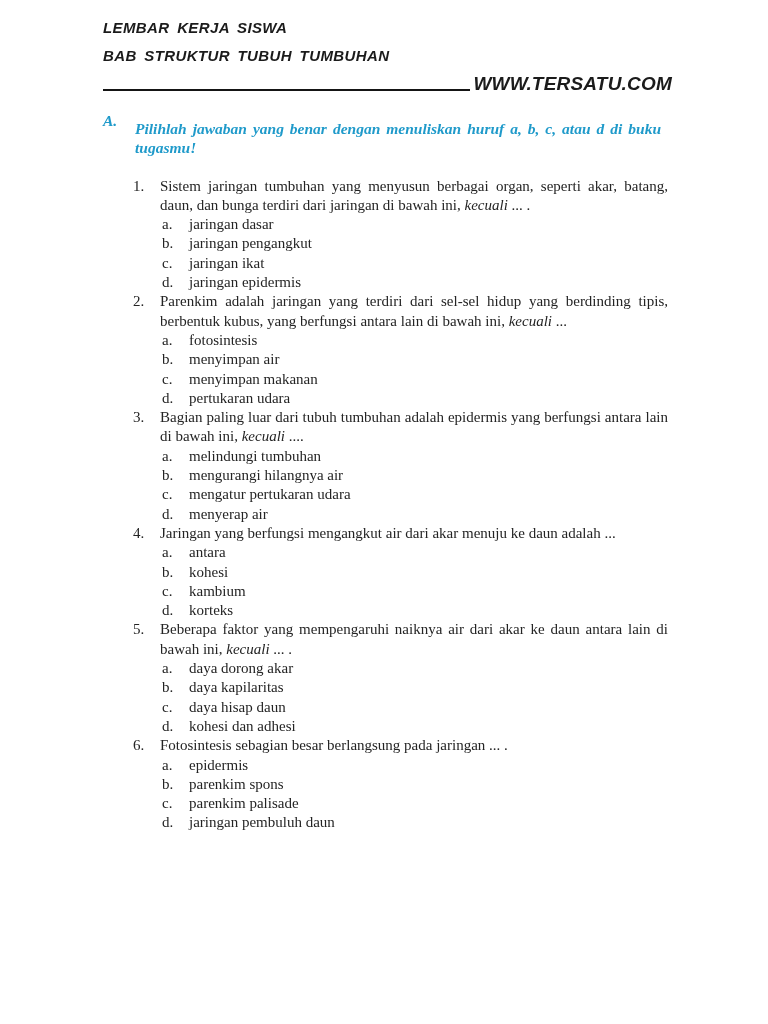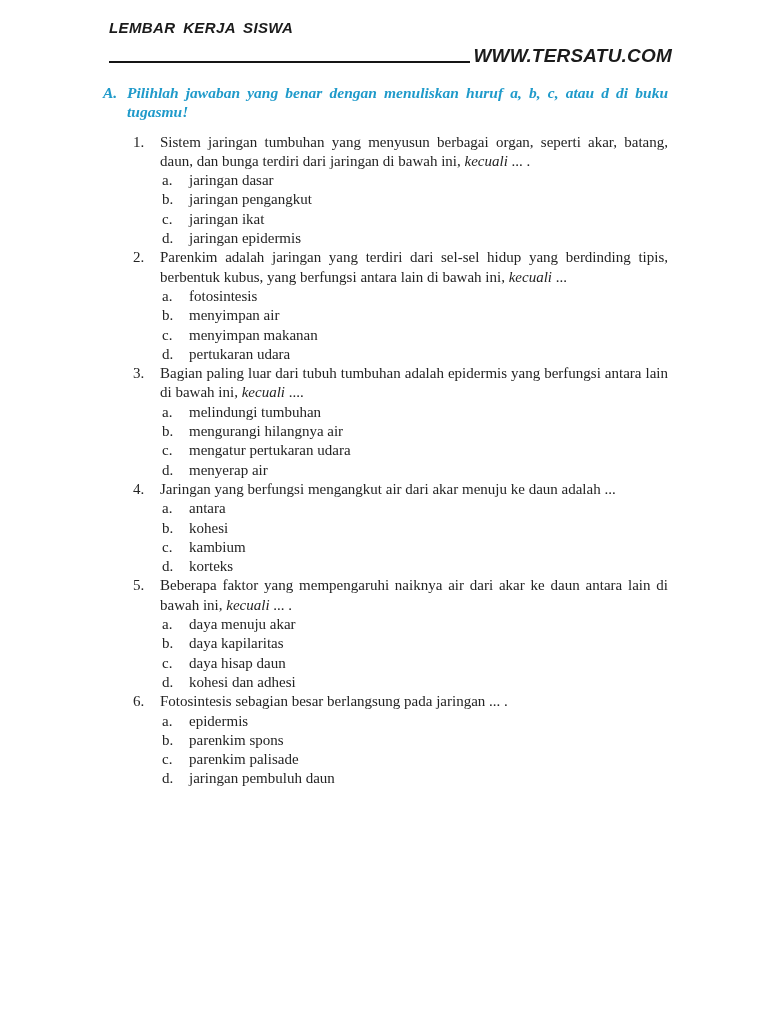--- a/index.html
+++ b/index.html
@@ -12,21 +12,20 @@
     width: 768px;
     height: 1024px;
     background: #ffffff;
     overflow: hidden;
     font-family: "Liberation Serif", serif;
     color: #222222;
   }
   
   .doc-header {
     padding: 14px 96px 0 103px;
-    margin-left: 6px;
   }
   .header-line {
     font-family: "Liberation Sans", sans-serif;
     font-weight: bold;
     font-style: italic;
     font-size: 15px;
     line-height: 28px;
     letter-spacing: 0.4px;
     word-spacing: 3px;
     color: #1b1b1b;
@@ -63,21 +62,21 @@
     font-weight: bold;
     font-style: italic;
     font-size: 15.5px;
     line-height: 19.3px;
   }
   .sec-label {
     width: 24px;
     flex: 0 0 24px;
   }
   .sec-text {
-    margin: 0;
+    margin: 8px;
     flex: 1;
     max-width: 541px;
     text-align: justify;
     word-spacing: 1px;
   }
   
   .questions {
     list-style: none;
     margin: 11px 0 0 133px;
     padding: 0;
@@ -107,20 +106,21 @@
   .opt-text { flex: 1; }
   i { font-style: italic; }
 </style>
 </head>
 <body>
 
 <div class="page">
 
   <header class="doc-header">
     <div class="header-line">LEMBAR KERJA SISWA</div>
+    <div class="header-line">BAB STRUKTUR TUBUH TUMBUHAN</div>
     <div class="rule-row">
       <span class="rule"></span>
       <span class="website">WWW.TERSATU.COM</span>
     </div>
   </header>
 
   <section class="instruction">
     <span class="sec-label">A.</span>
     <p class="sec-text">Pilihlah jawaban yang benar dengan menuliskan huruf a, b, c, atau d di buku tugasmu!</p>
   </section>
@@ -219,21 +219,21 @@
       </div>
     </li>
 
     <li>
       <div class="q-row">
         <span class="q-num">5.</span>
         <p class="q-text"><span>Beberapa faktor yang mempengaruhi naiknya air dari akar ke daun antara lain di bawah ini, </span><i>kecuali</i><span> ... .</span></p>
       </div>
       <div class="opt-row">
         <span class="opt-letter">a.</span>
-        <span class="opt-text">daya menuju akar</span>
+        <span class="opt-text">daya dorong akar</span>
       </div>
       <div class="opt-row">
         <span class="opt-letter">b.</span>
         <span class="opt-text">daya kapilaritas</span>
       </div>
       <div class="opt-row">
         <span class="opt-letter">c.</span>
         <span class="opt-text">daya hisap daun</span>
       </div>
       <div class="opt-row">

